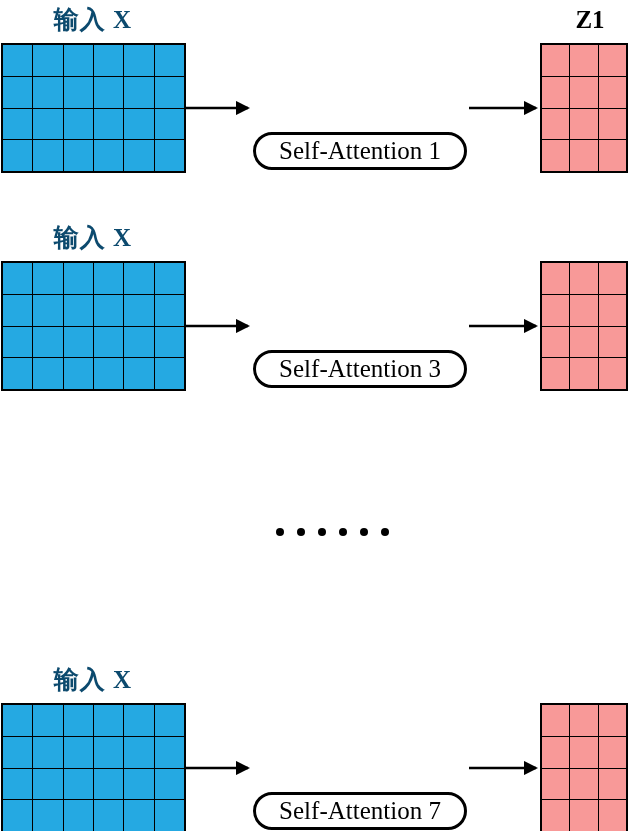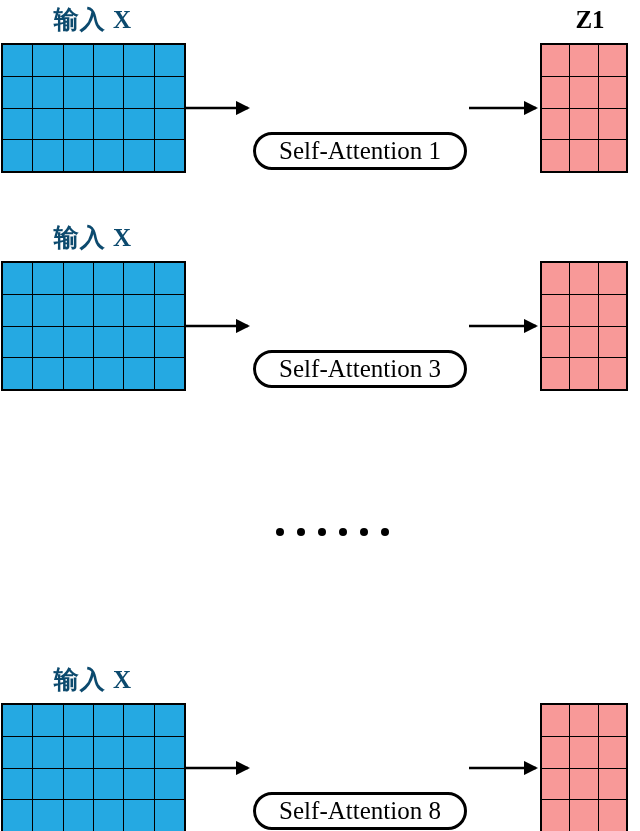--- a/index.html
+++ b/index.html
@@ -239,21 +239,21 @@
         <div class="cell" style="background: rgb(37, 169, 226);"></div>
         <div class="cell" style="background: rgb(37, 169, 226);"></div>
         <div class="cell" style="background: rgb(37, 169, 226);"></div>
         <div class="cell" style="background: rgb(37, 169, 226);"></div>
         <div class="cell" style="background: rgb(37, 169, 226);"></div>
         <div class="cell" style="background: rgb(37, 169, 226);"></div>
         <div class="cell" style="background: rgb(37, 169, 226);"></div>
         <div class="cell" style="background: rgb(37, 169, 226);"></div>
       </div>
     <div class="pill">
-      <span>Self-Attention 8</span>
+      <span>Self-Attention 7</span>
     </div>
     <div class="matrix output-matrix" style="grid-template-columns: repeat(3, 1fr); grid-template-rows: repeat(4, 1fr);">
         <div class="cell" style="background: rgb(248, 153, 152);"></div>
         <div class="cell" style="background: rgb(248, 153, 152);"></div>
         <div class="cell" style="background: rgb(248, 153, 152);"></div>
         <div class="cell" style="background: rgb(248, 153, 152);"></div>
         <div class="cell" style="background: rgb(248, 153, 152);"></div>
         <div class="cell" style="background: rgb(248, 153, 152);"></div>
         <div class="cell" style="background: rgb(248, 153, 152);"></div>
         <div class="cell" style="background: rgb(248, 153, 152);"></div>

